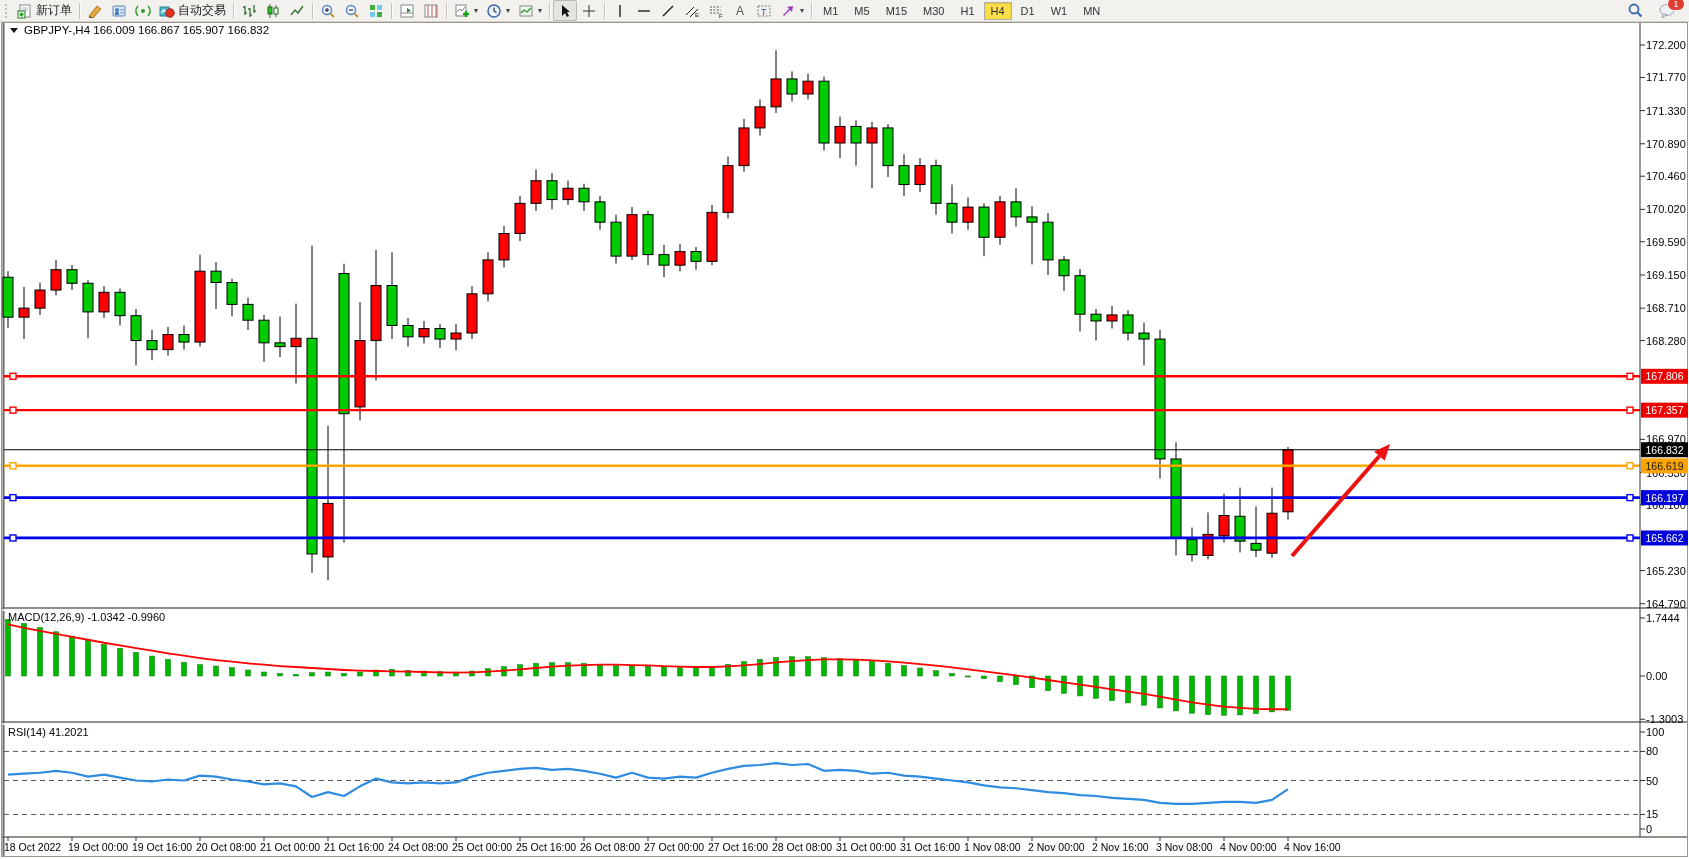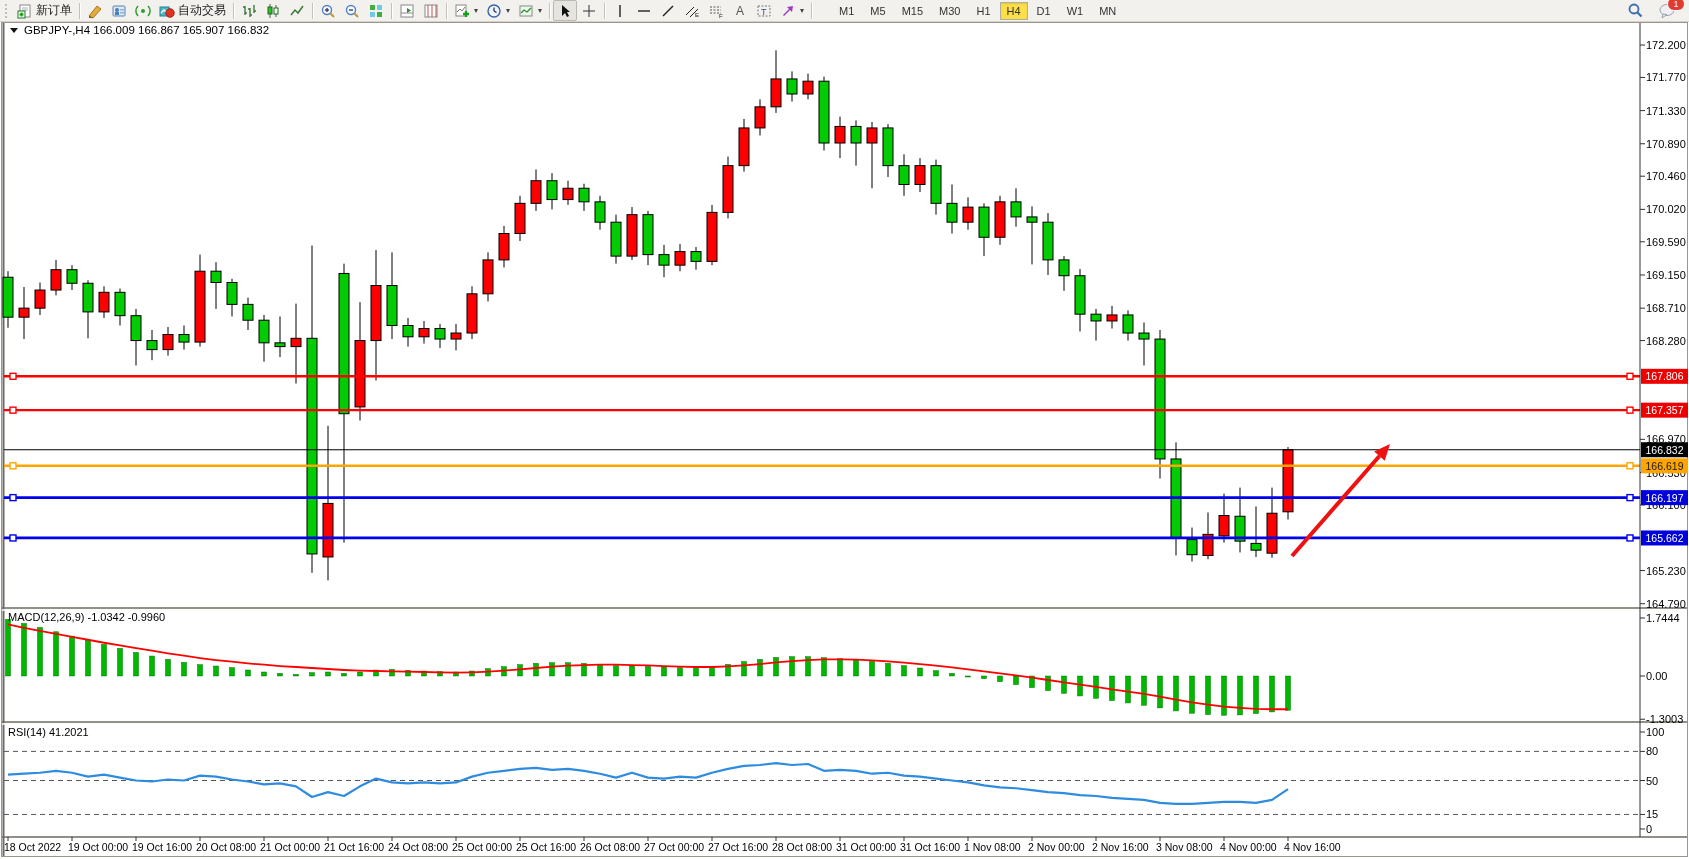--- a/index.html
+++ b/index.html
@@ -232,21 +232,21 @@
         </svg>
     </div>
     <div class="tbtn">
       <svg width="16" height="16">
           <polygon points="3,12 9,6 7,4 13,3 12,9 10,7 4,13" fill="#9a3ebf"></polygon>
         </svg>
       <span class="caret">▾</span>
     </div>
 
     <span class="sep"></span>
-    <div id="tf-group" style="display:flex;align-items:center;margin-left:16px;">
+    <div id="tf-group" style="display:flex;align-items:center;">
         <div class="tf">M1</div>
         <div class="tf">M5</div>
         <div class="tf">M15</div>
         <div class="tf">M30</div>
         <div class="tf">H1</div>
         <div class="tf active">H4</div>
         <div class="tf">D1</div>
         <div class="tf">W1</div>
         <div class="tf">MN</div>
       </div>

